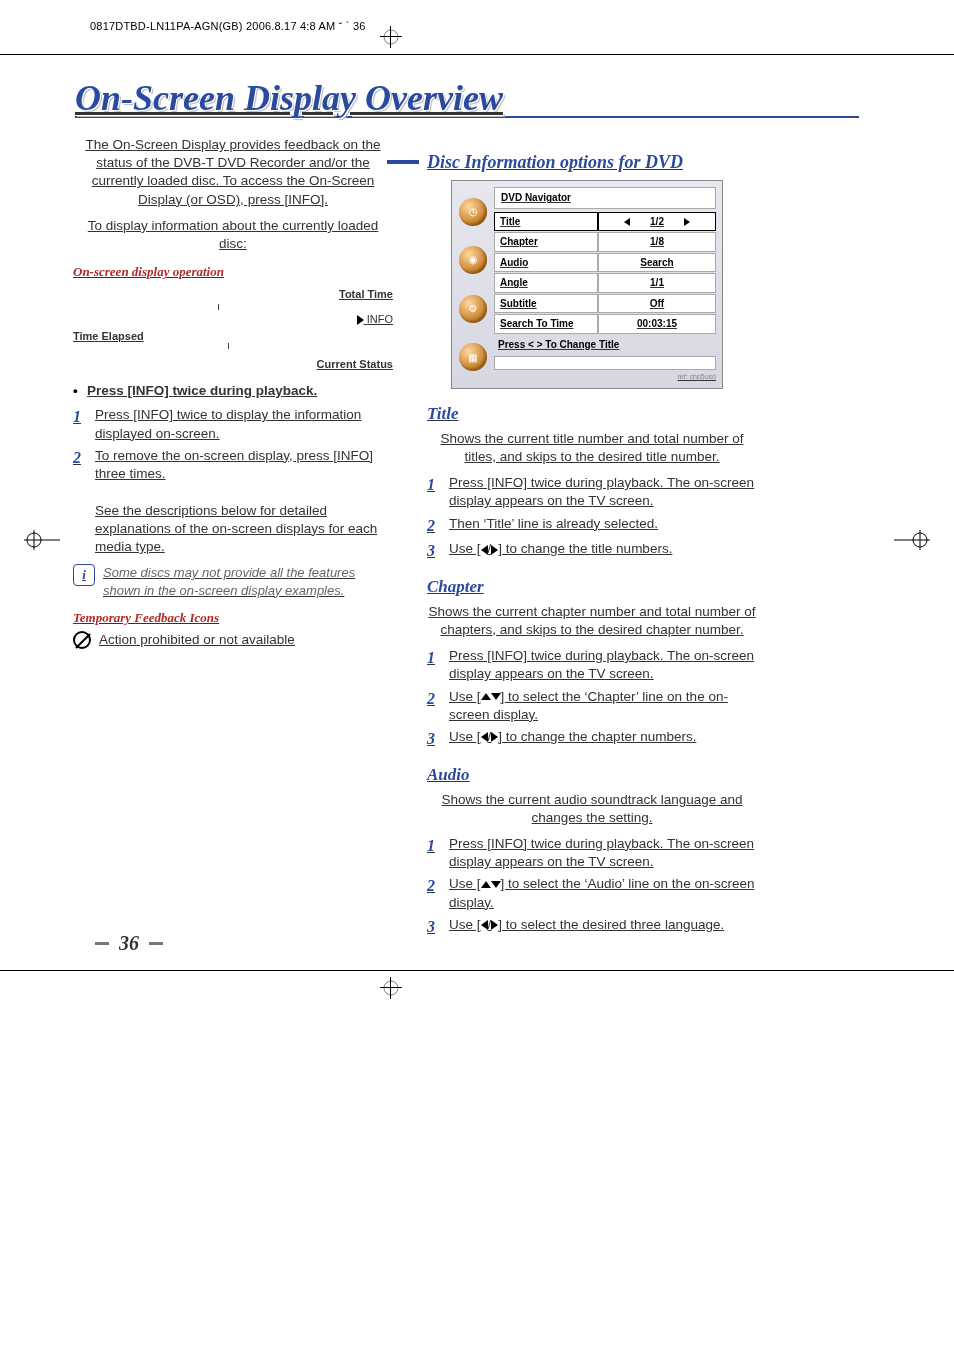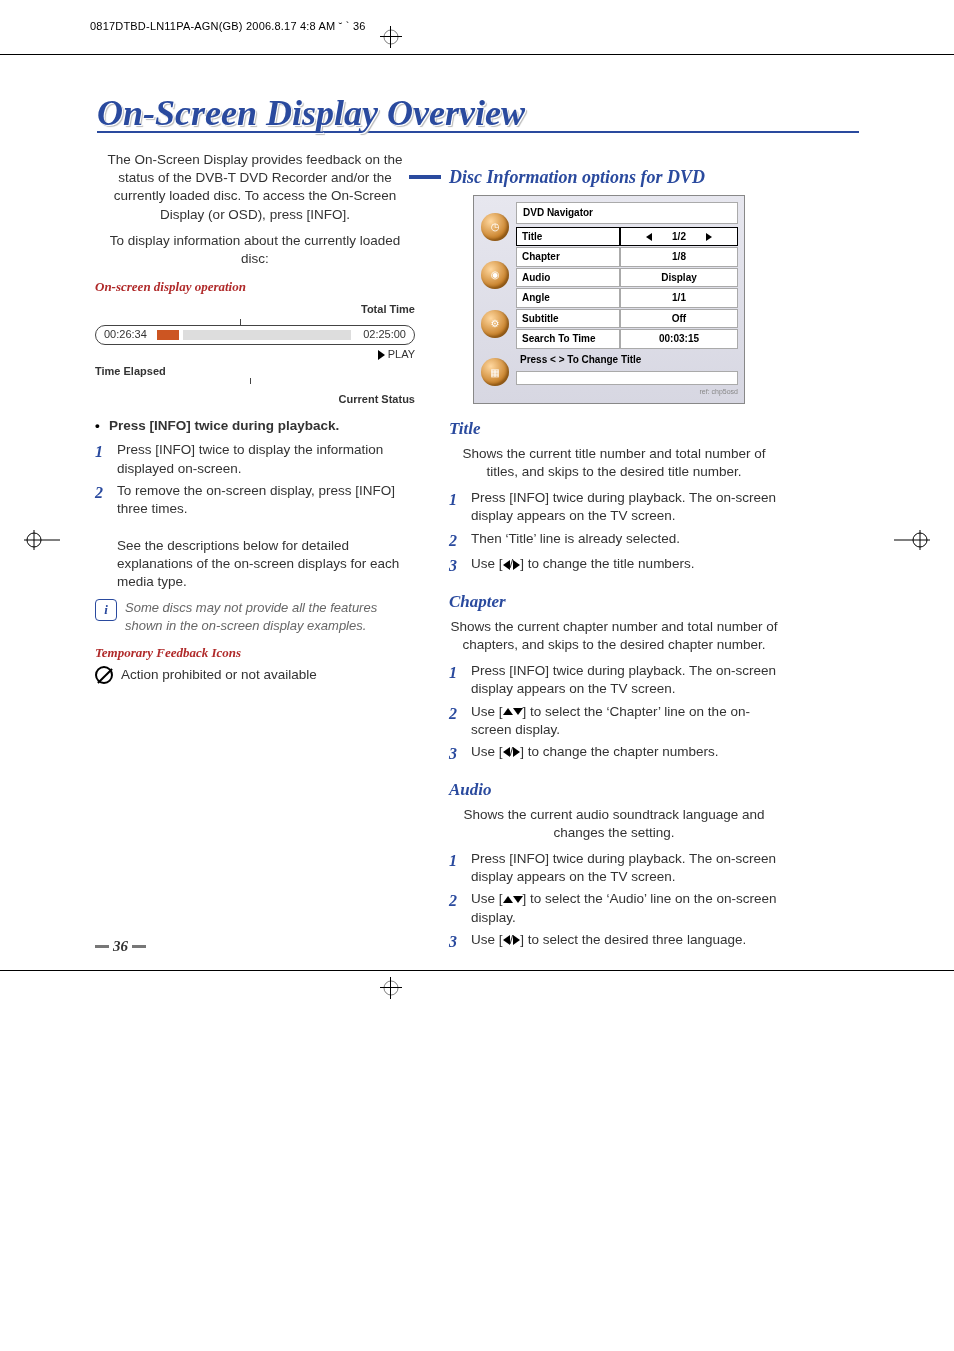--- a/index.html
+++ b/index.html
@@ -16,21 +16,22 @@
     font-family:"Helvetica Neue",Helvetica,Arial,sans-serif;
     color:var(--text);
     width:954px;
     height:1351px;
     position:relative;
   }
   .page{
     position:relative;
     width:954px;
     height:1025px;
-    padding:60px 95px 50px 95px;
+    padding:60px 95px 50px 73px;
+    text-decoration:underline;
   }
   .header-line{
     position:absolute;
     top:20px;left:90px;
     font-size:11px;color:#000;
     letter-spacing:0.2px;
   }
   .trimline{
     position:absolute;border:0;
   }
@@ -48,21 +49,21 @@
   .side-target.left{left:24px;top:530px;}
   .side-target.right{right:24px;top:530px;}
   .side-target svg{width:100%;height:100%;}
   
   h1.page-title{
     font-family:Georgia,"Times New Roman",serif;
     font-style:italic;
     font-weight:700;
     font-size:36px;
     color:var(--blue);
-    margin:35px 0 14px 2px;
+    margin:20px 0 14px 2px;
     text-shadow:1px 1px 0 #fff,2px 2px 1px #bbb;
     border-bottom:2px solid var(--blue);
     padding-bottom:0;
     line-height:1;
   }
   .columns{display:flex;gap:34px;margin-top:18px;}
   .col{flex:1;font-size:13.5px;line-height:1.35;}
   .col-left{max-width:320px;}
   .col-right{max-width:330px;}
   p{margin:0 0 8px 0;text-align:center;}
@@ -175,22 +176,22 @@
   .nav-foot{font-size:7px;color:#888;text-align:right;margin-top:2px;}
   
   .ar{display:inline-block;width:0;height:0;vertical-align:middle;}
   .ar-l{border-top:5px solid transparent;border-bottom:5px solid transparent;border-right:7px solid #000;}
   .ar-r{border-top:5px solid transparent;border-bottom:5px solid transparent;border-left:7px solid #000;}
   .ar-u{border-left:5px solid transparent;border-right:5px solid transparent;border-bottom:7px solid #000;}
   .ar-d{border-left:5px solid transparent;border-right:5px solid transparent;border-top:7px solid #000;}
   
   .pagenum{
     position:absolute;left:95px;bottom:70px;
-    font-family:Georgia,serif;font-style:italic;font-weight:700;font-size:15px;
-    display:flex;align-items:center;gap:4px;
+    font-family:Georgia,serif;font-style:italic;font-weight:700;font-size:20px;
+    display:flex;align-items:center;gap:10px;
   }
   .pagenum .dash{width:14px;height:3px;background:#777;}
 </style>
 </head>
 <body>
 
 <div class="page">
 
   <div class="header-line">0817DTBD-LN11PA-AGN(GB)  2006.8.17 4:8 AM  ˘ ` 36</div>
 
@@ -233,29 +234,23 @@
 
       <h3 class="sub">On-screen display operation</h3>
 
       <div class="pb-figure">
         <div class="pb-top">
             <span>Total Time</span>
           </div>
         <div style="display:flex;justify-content:flex-end;margin-right:30px;">
             <div class="tick"></div>
           </div>
-        <div class="pb-bar">
-          <span class="elapsed">00:26:34</span>
-          <span class="fill"></span>
-          <span class="track"></span>
-          <span class="total">02:25:00</span>
-        </div>
         <div class="pb-below">
           <span style="margin-left:24px;"><span class="tick"></span></span>
-          <span class="r"><span class="ar ar-r"></span> <span>PLAY</span></span>
+          <span class="r"><span class="ar ar-r"></span> <span>INFO</span></span>
         </div>
         <div class="pb-below">
           <span class="l">Time Elapsed</span>
           <span></span>
         </div>
         <div style="display:flex;justify-content:flex-end;margin-right:10px;">
             <div class="tick"></div>
           </div>
         <div class="pb-status">
             <span>Current Status</span>
@@ -310,21 +305,21 @@
                 <span>1/2</span>
                 <span class="tri r"></span>
               </div>
             </div>
             <div class="nav-row">
               <div class="k">Chapter</div>
               <div class="v">1/8</div>
             </div>
             <div class="nav-row">
               <div class="k">Audio</div>
-              <div class="v">Display</div>
+              <div class="v">Search</div>
             </div>
             <div class="nav-row">
               <div class="k">Angle</div>
               <div class="v">1/1</div>
             </div>
             <div class="nav-row">
               <div class="k">Subtitle</div>
               <div class="v">Off</div>
             </div>
             <div class="nav-row">

